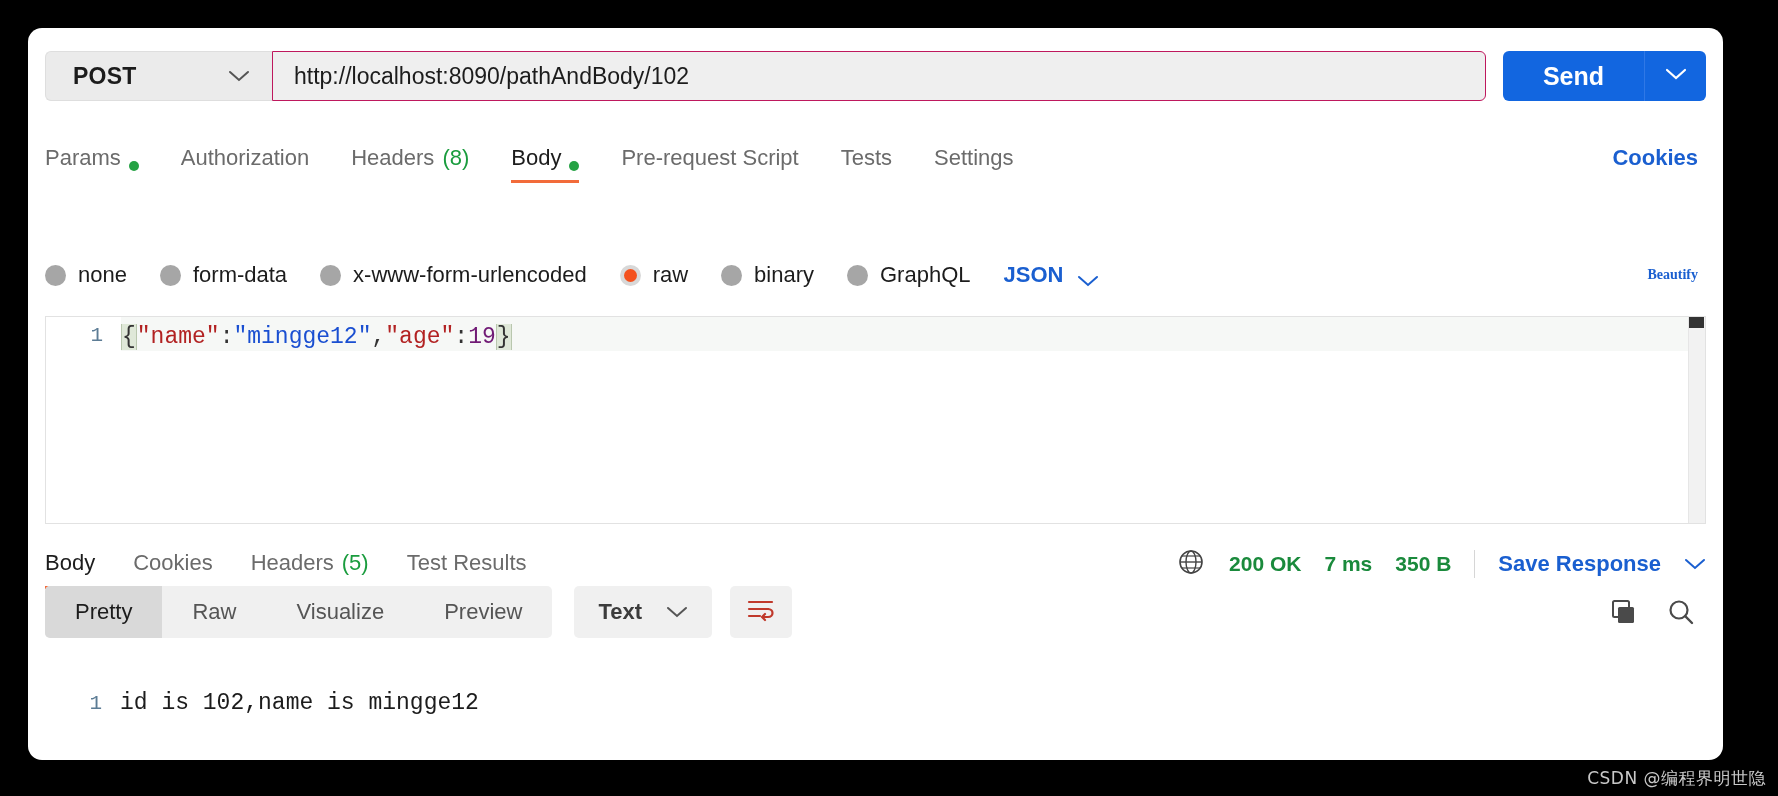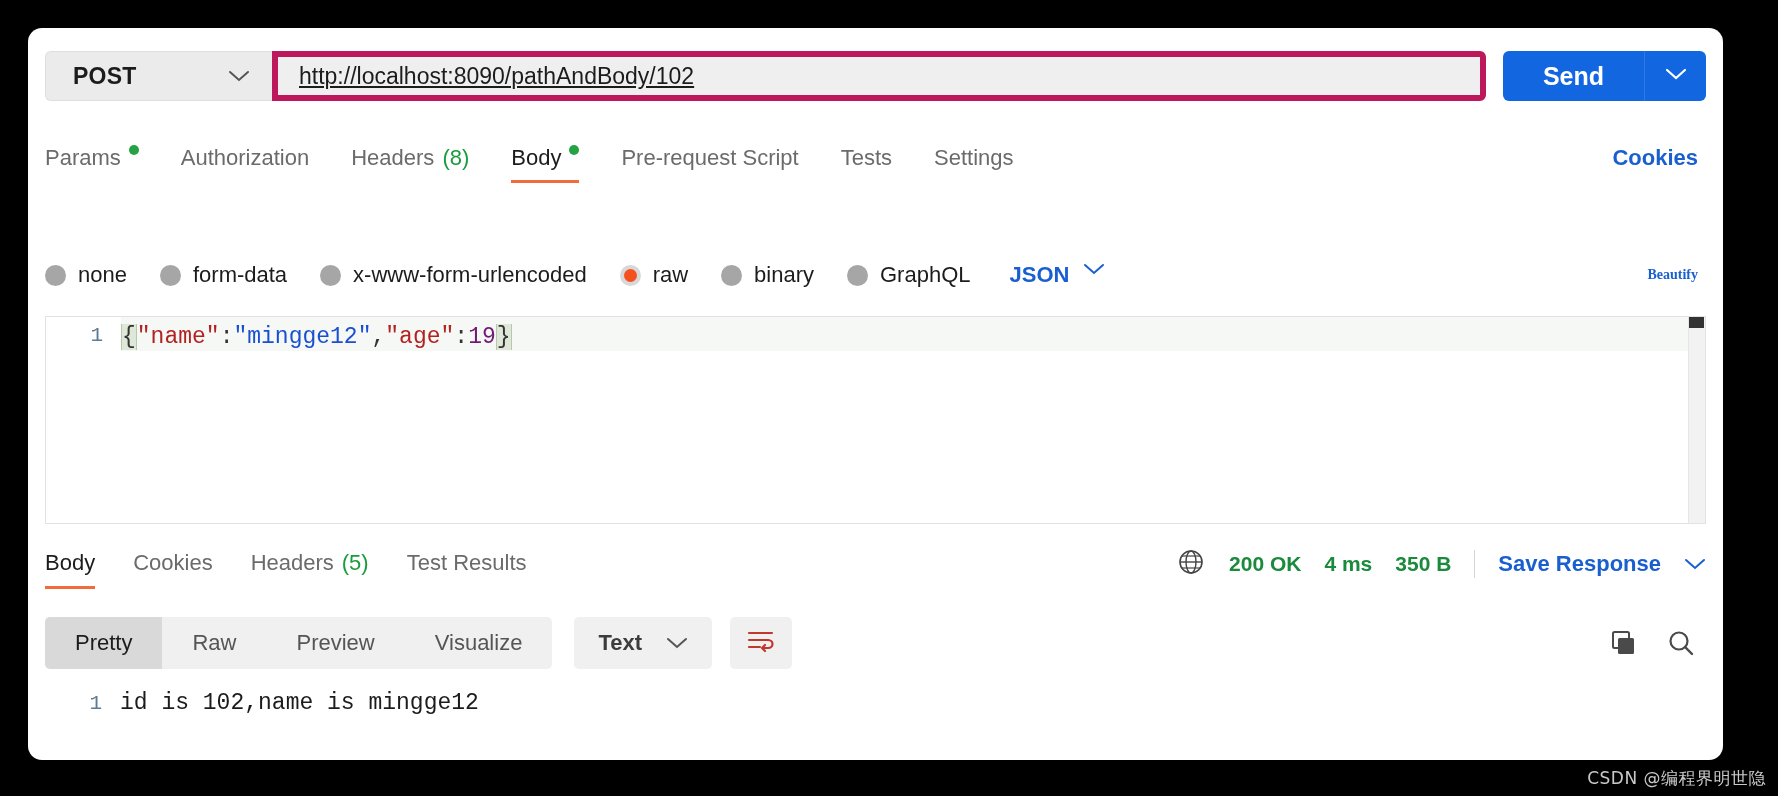--- a/index.html
+++ b/index.html
@@ -42,31 +42,30 @@
   }
   .method-label {
     font-size: 23px;
     font-weight: bold;
     color: #1c1c1c;
     letter-spacing: .2px;
   }
   .url-input {
     flex: 1;
     background: #efefef;
-    border: 6px solid #be185d;
+    border: 1px solid #be185d;
     border-radius: 0 6px 6px 0;
     display: flex;
     align-items: center;
     padding-left: 21px;
     font-size: 23px;
     color: #1c1c1c;
     cursor: text;
     overflow: hidden;
     white-space: nowrap;
-    text-decoration: underline;
   }
   .send-group {
     margin-left: 17px;
     display: flex;
     border-radius: 6px;
     overflow: hidden;
   }
   .send-btn {
     background: #1668dc;
     background: #1266e0;
@@ -98,21 +97,21 @@
     display: flex;
     align-items: center;
   }
   .rtab {
     font-size: 22px;
     color: #6b6b6b;
     margin-right: 42px;
     padding-bottom: 12px;
     position: relative;
     display: flex;
-    align-items: flex-start;
+    align-items: flex-end;
     gap: 8px;
     cursor: pointer;
     white-space: nowrap;
   }
   .rtab.active { color: #1c1c1c; }
   .rtab.active::after {
     content: "";
     position: absolute;
     left: 0; right: 0; bottom: 0;
     height: 3px;
@@ -167,23 +166,22 @@
   .radio-circle.sel::after {
     content: "";
     position: absolute;
     left: 4px; top: 4px;
     width: 13px; height: 13px;
     border-radius: 50%;
     background: #f4511e;
   }
   .json-select {
     display: flex;
-    align-items: flex-start;
+    align-items: flex-end;
     gap: 14px;
-    margin-left: 6px;
     cursor: pointer;
   }
   .json-label {
     font-size: 22px;
     font-weight: bold;
     color: #1a5fd0;
   }
   .beautify {
     margin-left: auto;
     margin-right: 8px;
@@ -301,21 +299,21 @@
     font-size: 22px;
     font-weight: bold;
     color: #1a5fd0;
     cursor: pointer;
     white-space: nowrap;
   }
 
   
   .resp-toolbar {
     position: absolute;
-    left: 17px; top: 587px;
+    left: 17px; top: 556px;
     width: 1661px; height: 56px;
     display: flex;
     align-items: center;
   }
   .seg-group {
     display: flex;
     background: #f0f0f0;
     border-radius: 5px;
     overflow: hidden;
     height: 52px;
@@ -529,38 +527,38 @@
       <span>
         <svg width="30" height="30" viewBox="0 0 30 30">
           <circle cx="15" cy="15" r="11" stroke="#444" stroke-width="1.6" fill="none"></circle>
           <ellipse cx="15" cy="15" rx="5" ry="11" stroke="#444" stroke-width="1.4" fill="none"></ellipse>
           <line x1="4" y1="15" x2="26" y2="15" stroke="#444" stroke-width="1.4"></line>
           <line x1="6" y1="9" x2="24" y2="9" stroke="#444" stroke-width="1.2"></line>
           <line x1="6" y1="21" x2="24" y2="21" stroke="#444" stroke-width="1.2"></line>
         </svg>
       </span>
       <span class="meta-green">200 OK</span>
-      <span class="meta-green">4 ms</span>
+      <span class="meta-green">7 ms</span>
       <span class="meta-green">350 B</span>
       <span class="meta-sep"></span>
       <span class="save-response">Save Response</span>
       <span class="caret">
         <svg width="22" height="14" viewBox="0 0 22 14">
             <path d="M2 3 L11 11 L20 3" stroke="#1a5fd0" stroke-width="2" fill="none" stroke-linecap="round"></path>
           </svg>
       </span>
     </div>
   </div>
 
   <div class="resp-toolbar">
     <div class="seg-group">
       <div class="seg active">Pretty</div>
       <div class="seg">Raw</div>
+      <div class="seg">Visualize</div>
       <div class="seg">Preview</div>
-      <div class="seg">Visualize</div>
     </div>
     <div class="fmt-select">
       <span class="fmt-label">Text</span>
       <span class="caret">
         <svg width="22" height="14" viewBox="0 0 22 14">
             <path d="M2 3 L11 11 L20 3" stroke="#555" stroke-width="2" fill="none" stroke-linecap="round"></path>
           </svg>
       </span>
     </div>
     <div class="wrap-btn">

